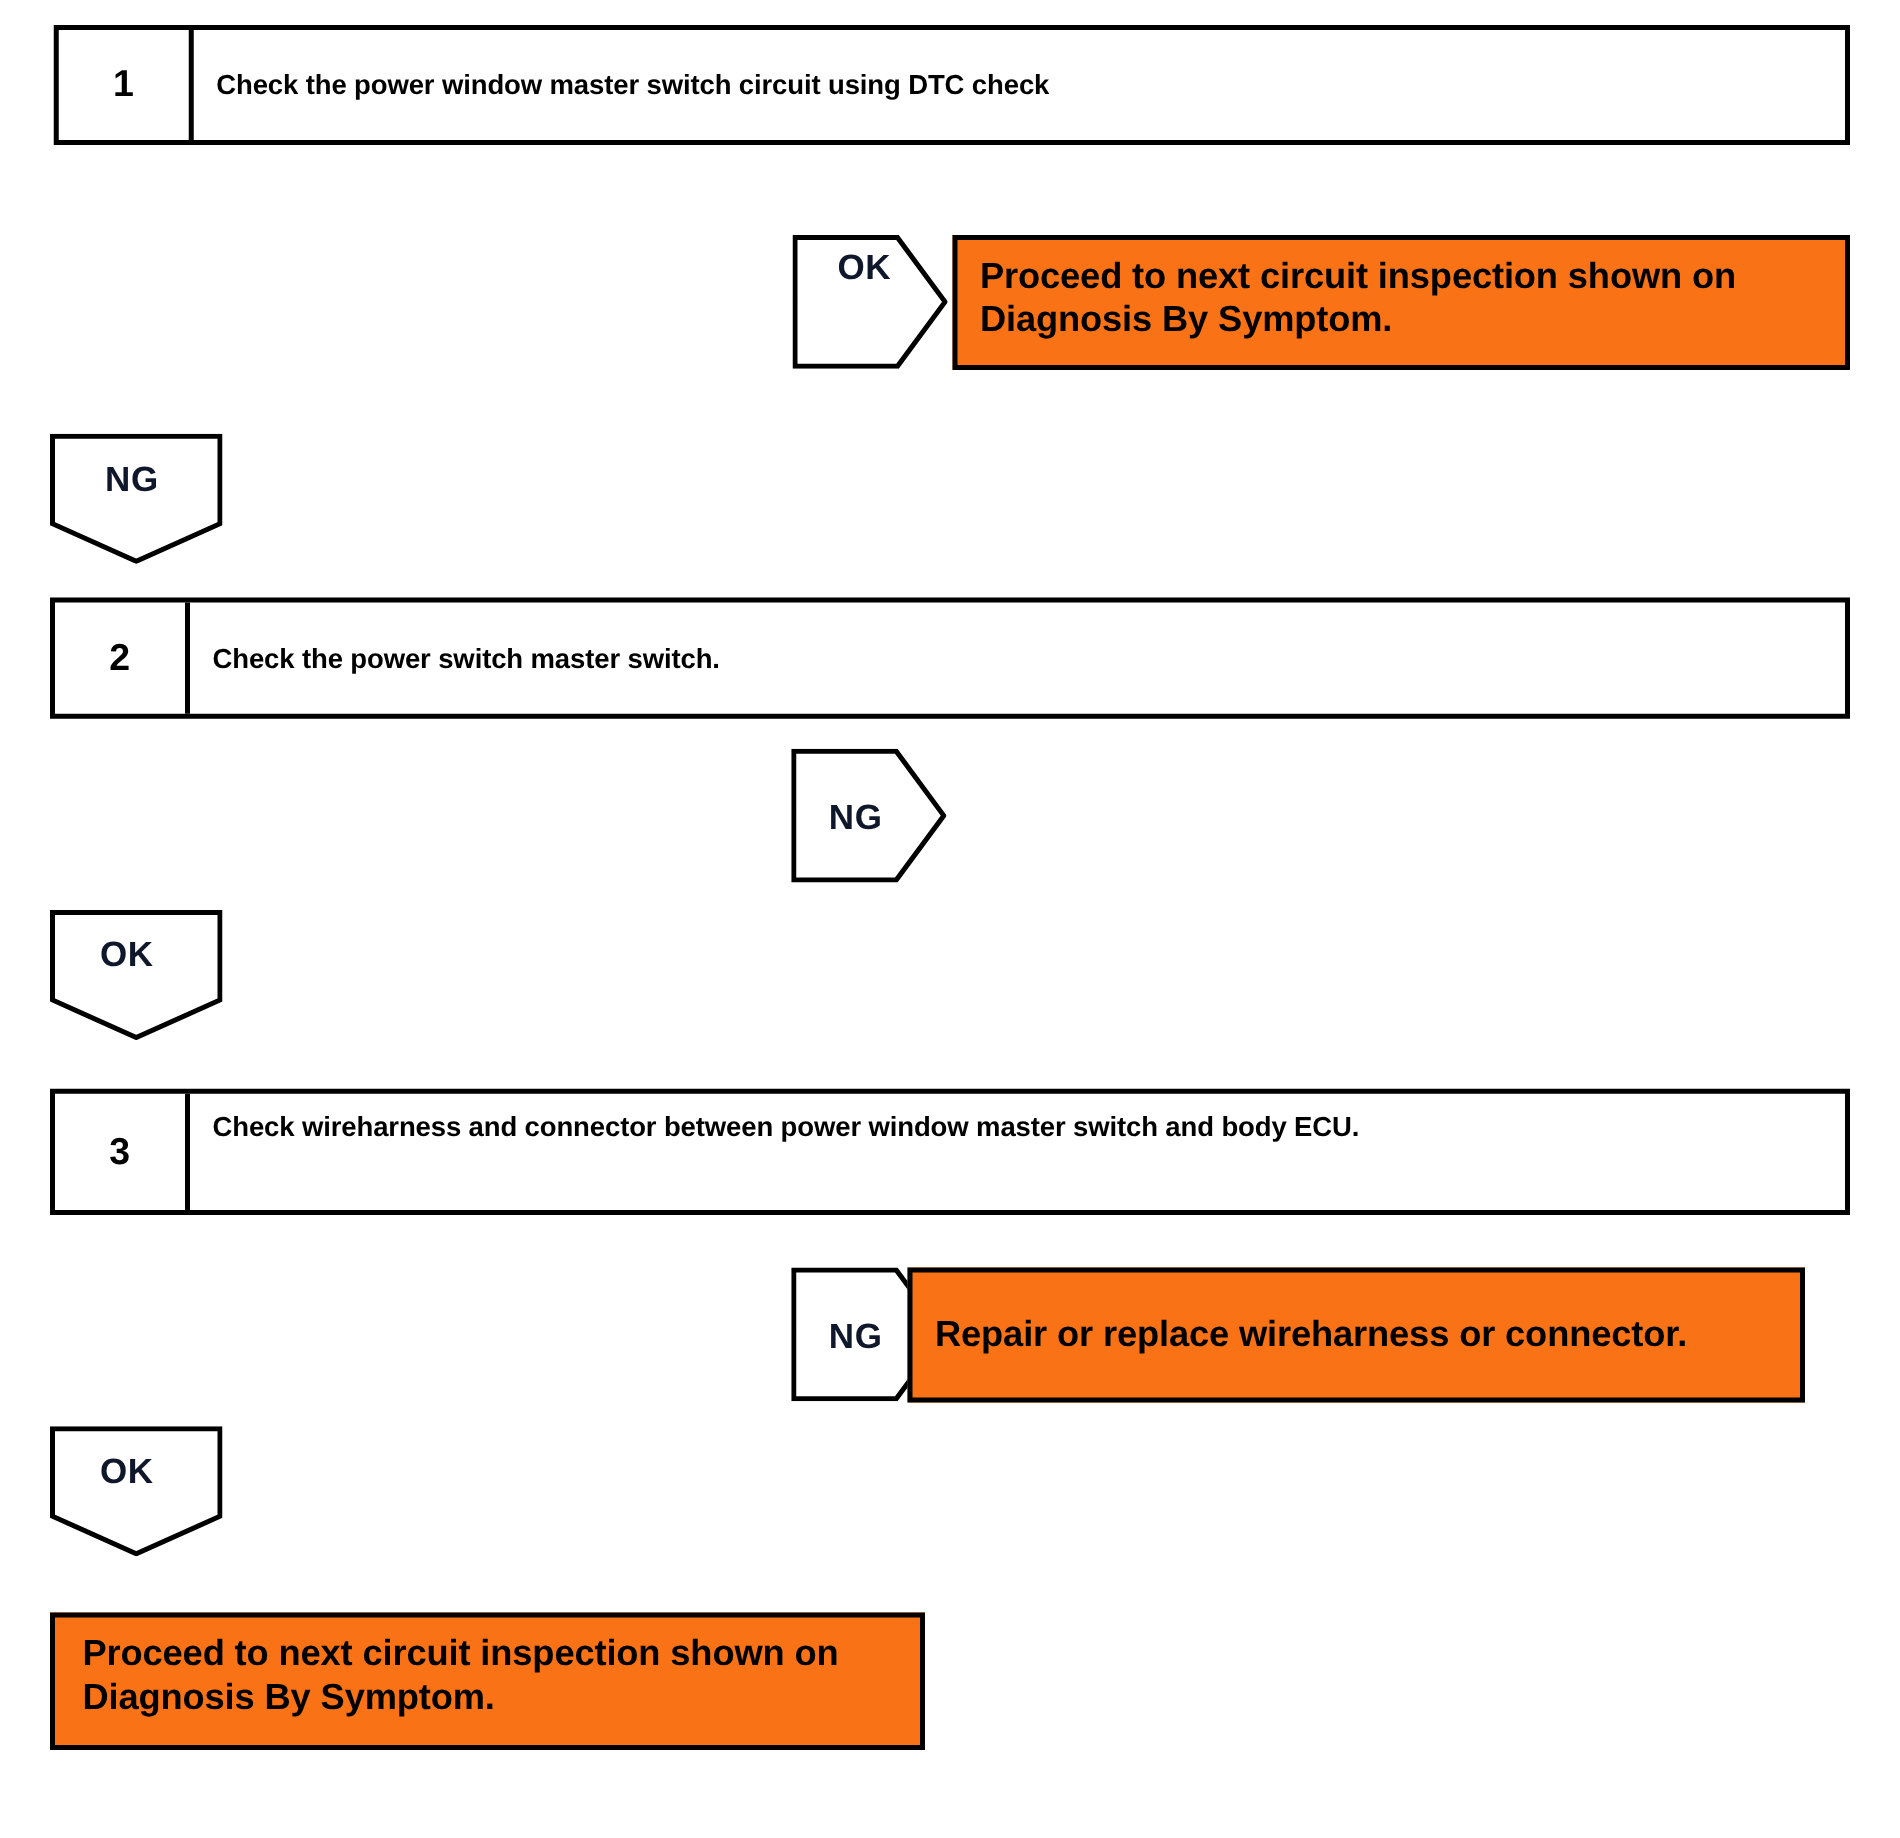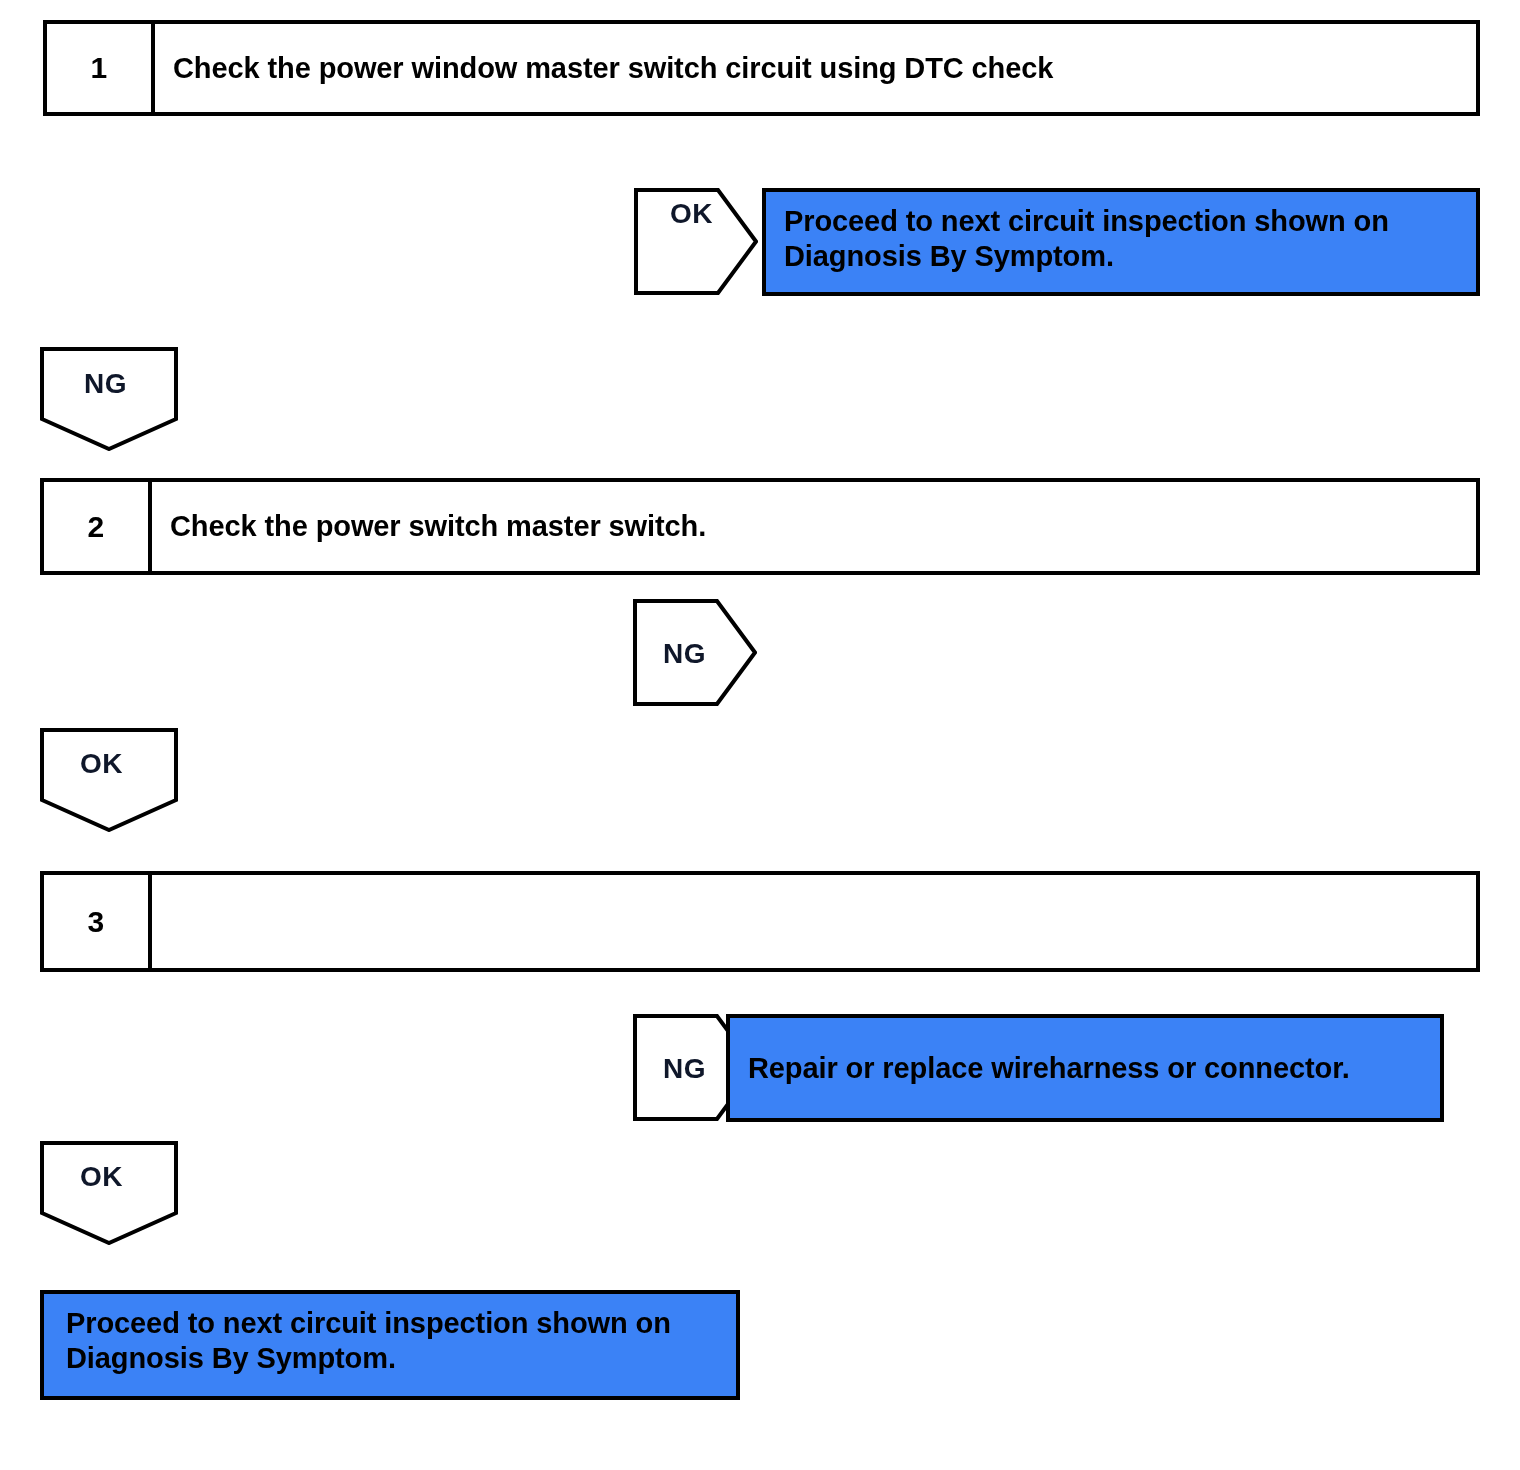--- a/index.html
+++ b/index.html
@@ -38,37 +38,37 @@
     font-size: 30px;
     font-weight: bold;
     color: #000;
     letter-spacing: 0.5px;
   }
   .step-text {
     flex: 1 1 auto;
     display: flex;
     align-items: center;
     padding: 0 0 0 18px;
-    font-size: 29px;
+    font-size: 22px;
     font-weight: bold;
     line-height: 1.18;
     color: #000;
     letter-spacing: -0.1px;
   }
   .step-text.two-line {
     align-items: flex-start;
     padding-top: 14px;
   }
 
   
   .result-box {
     position: absolute;
     box-sizing: border-box;
     border: 4px solid #000;
-    background: #3b82f6;
+    background: #f97316;
     display: flex;
     align-items: flex-start;
     padding: 12px 14px 0 18px;
     font-size: 29px;
     font-weight: bold;
     line-height: 1.2;
     color: #000;
     letter-spacing: -0.1px;
   }
   .result-box .just {
@@ -156,20 +156,21 @@
 
   <div class="arrow-down" style="left:40px; top:728px; width:138px; height:104px;">
     <svg viewBox="0 0 138 104" preserveAspectRatio="none">
       <polygon points="2,2 136,2 136,72 69,102 2,72" fill="#ffffff" stroke="#000000" stroke-width="4" stroke-linejoin="miter"></polygon>
     </svg>
   </div>
   <div class="arrow-label" style="left:80px; top:748px;">OK</div>
 
   <div class="step-box" style="left:40px; top:871px; width:1440px; height:101px;">
     <div class="step-num">3</div>
+    <div class="step-text two-line">Check wireharness and connector between power window master switch and body ECU.</div>
   </div>
 
   <div class="arrow-right" style="left:633px; top:1014px; width:124px; height:107px;">
     <svg viewBox="0 0 124 107" preserveAspectRatio="none">
       <polygon points="2,2 84,2 122,53.5 84,105 2,105" fill="#ffffff" stroke="#000000" stroke-width="4" stroke-linejoin="miter"></polygon>
     </svg>
   </div>
   <div class="arrow-label" style="left:663px; top:1053px;">NG</div>
 
   <div class="result-box" style="left:726px; top:1014px; width:718px; height:108px; align-items:center; padding-top:0;">

